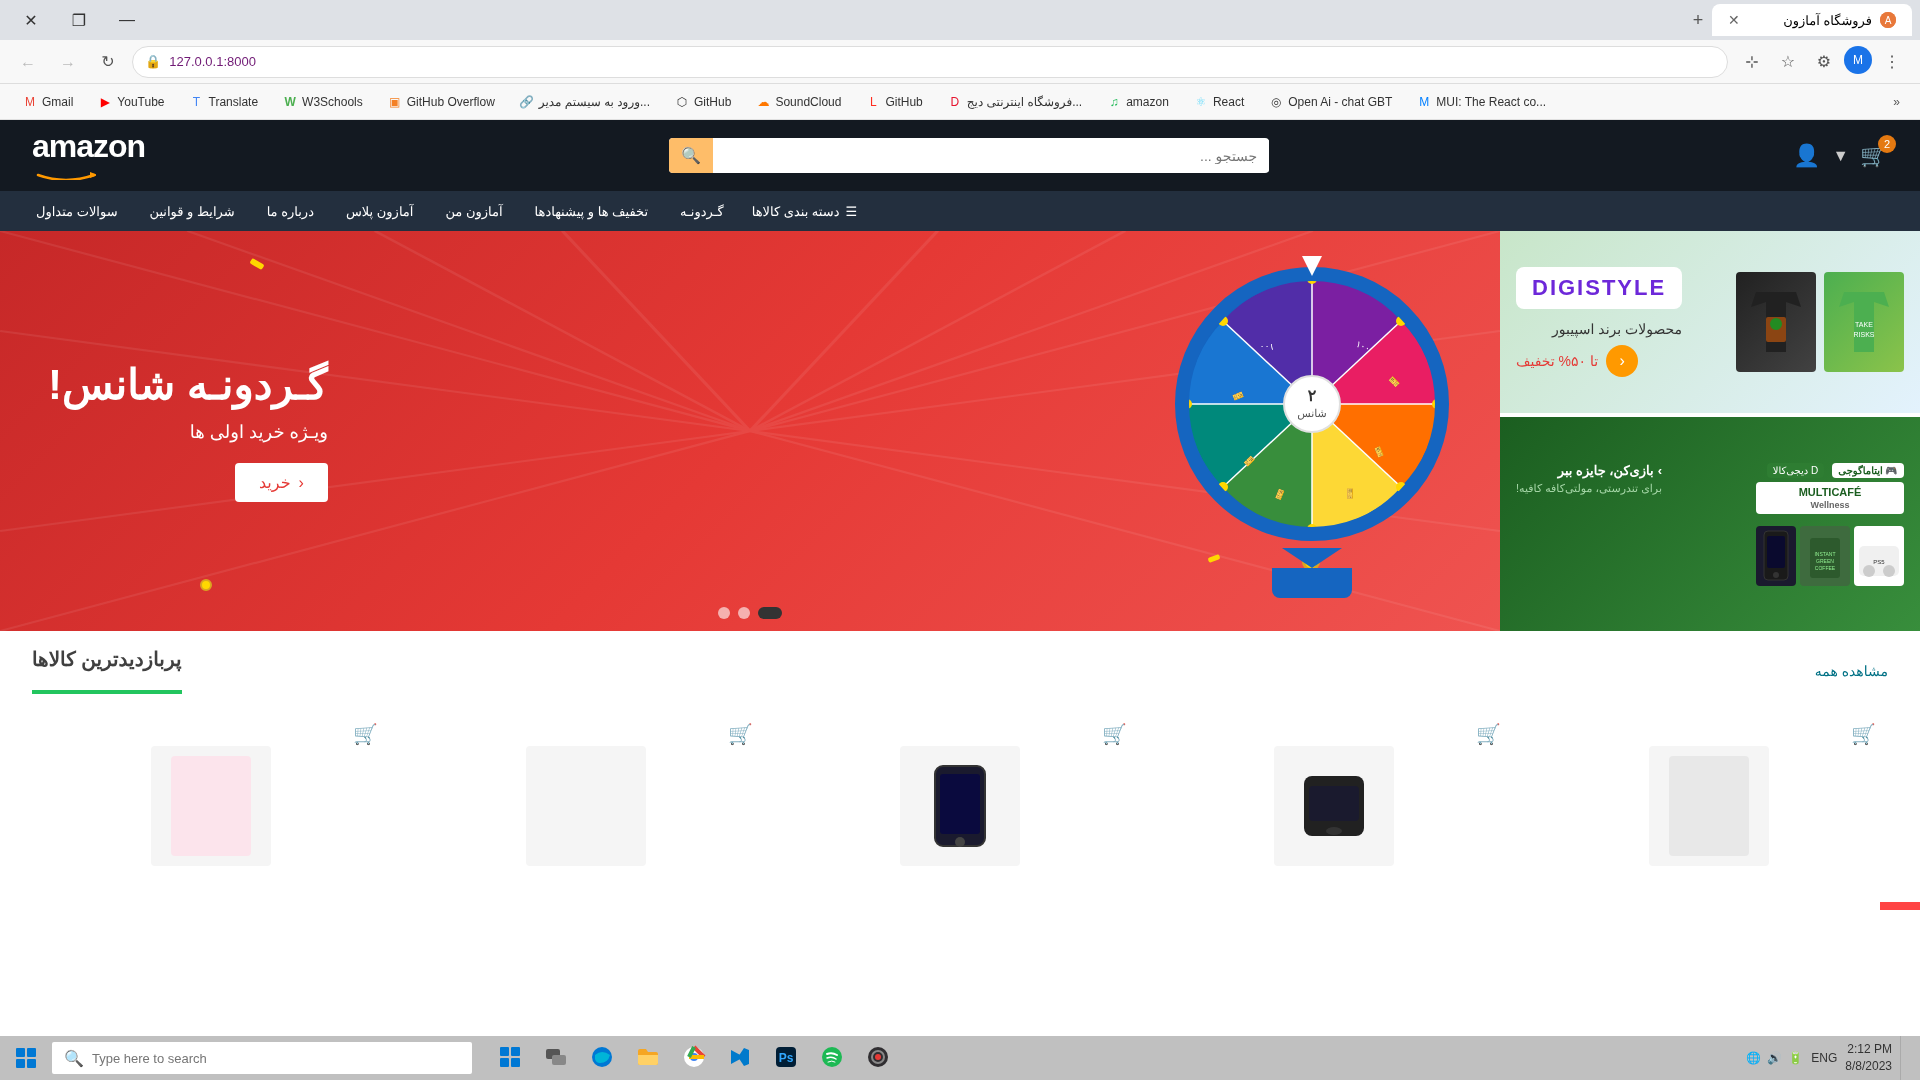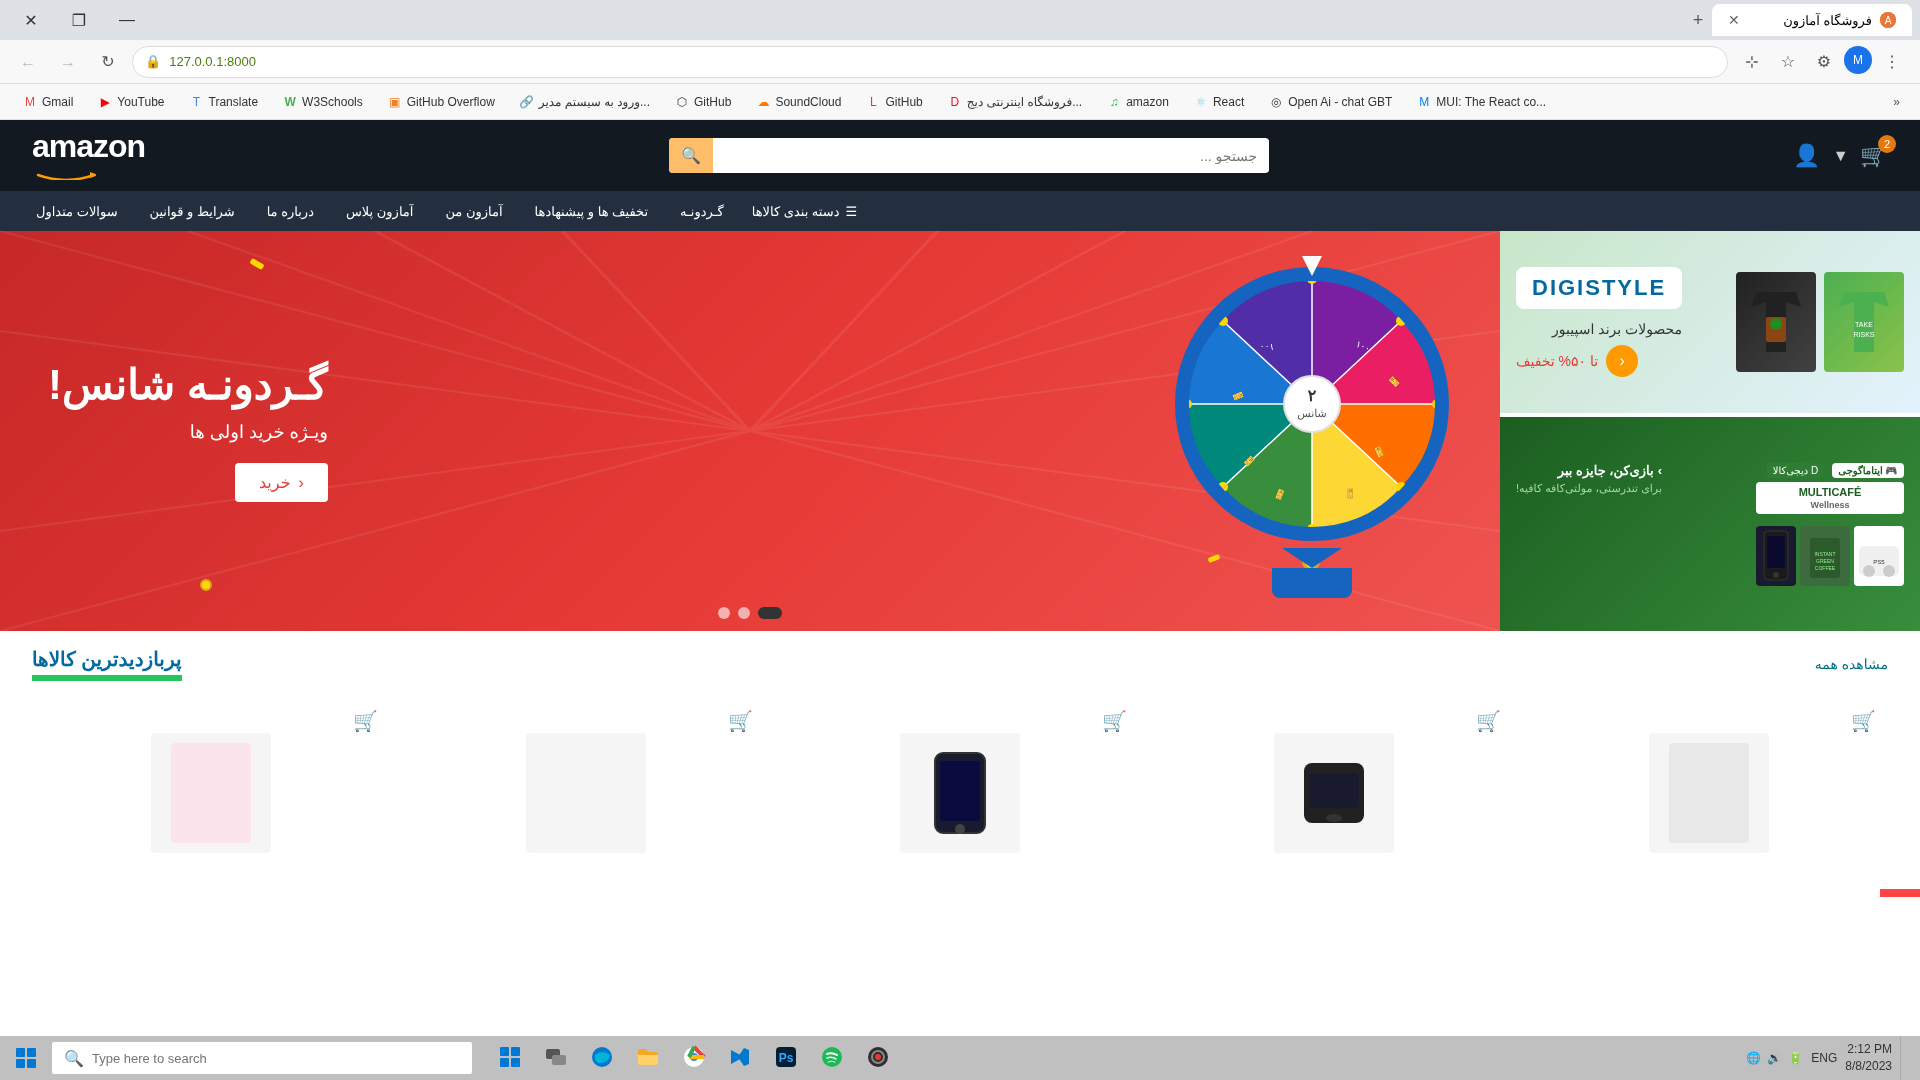--- a/index.html
+++ b/index.html
@@ -95,21 +95,21 @@
       border: 1px solid #ddd;
       background: #fff;
       padding: 0 12px;
       font-size: 14px;
       display: flex;
       align-items: center;
       gap: 8px;
       direction: ltr;
     }
     .address-bar .lock-icon { color: #555; font-size: 13px; }
-    .address-bar .url-text { color: #4d7c0f; font-size: 13px; }
+    .address-bar .url-text { color: #701a75; font-size: 13px; }
     .nav-actions {
       display: flex;
       gap: 4px;
     }
 
     
     .bookmarks-bar {
       display: flex;
       align-items: center;
       height: 36px;
@@ -294,21 +294,21 @@
       justify-content: space-between;
       width: 100%;
       padding: 16px;
     }
     .digistyle-box {
       background: #fff;
       border-radius: 8px;
       padding: 8px 16px;
       font-size: 22px;
       font-weight: bold;
-      color: #0369a1;
+      color: #6d28d9;
       letter-spacing: 2px;
     }
     .banner-products {
       display: flex;
       gap: 8px;
     }
     .product-tshirt {
       width: 80px;
       height: 100px;
       background: linear-gradient(135deg, #4caf50, #8bc34a);
@@ -434,23 +434,23 @@
     }
     .section-header {
       display: flex;
       justify-content: space-between;
       align-items: center;
       margin-bottom: 16px;
     }
     .section-title {
       font-size: 20px;
       font-weight: bold;
-      color: #0369a1;
-      border-bottom: 6px solid #22c55e;
-      padding-bottom: 4px;
+      color: #404040;
+      border-bottom: 4px solid #22c55e;
+      padding-bottom: 19px;
     }
     .section-view-all {
       color: #007185;
       font-size: 14px;
       cursor: pointer;
     }
     .products-row {
       display: flex;
       gap: 16px;
     }

